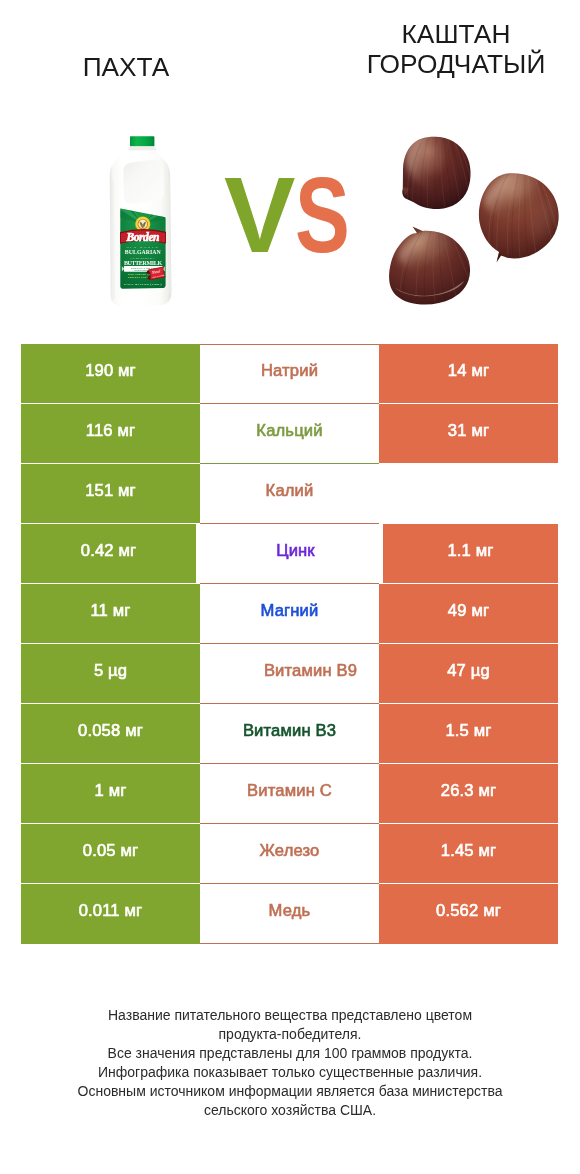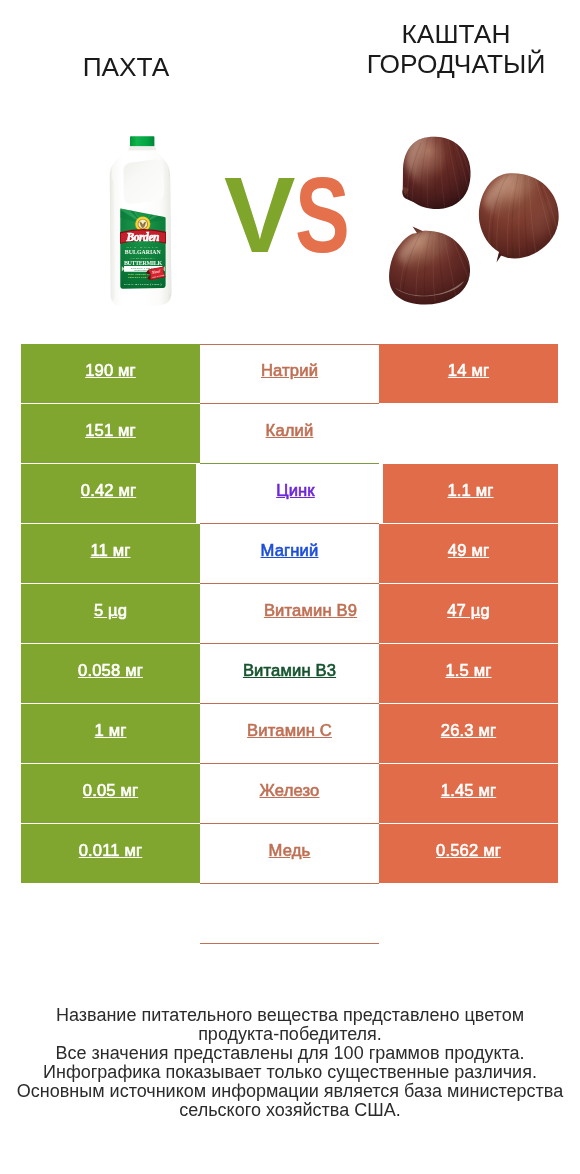--- a/index.html
+++ b/index.html
@@ -19,30 +19,30 @@
   .vs{position:absolute;left:0px;top:0px;width:580px;height:330px;
       font-size:104px;line-height:104px;font-weight:700;}
   .vs span{position:absolute;display:block;transform-origin:left top;}
   .vs .vv{left:224px;top:160px;transform:scaleX(1.03) scaleY(1.04);}
   .vs .ss{left:295px;top:160px;transform:scaleX(0.79) scaleY(1.04);}
 
   .tbl{position:absolute;left:21px;top:344px;width:537px;height:600px;}
   .row{display:flex;height:60px;}
   .cell{height:100%;display:flex;align-items:center;justify-content:center;
         font-size:16.6px;font-weight:400;letter-spacing:0.15px;line-height:1;
-        padding-bottom:5px;text-decoration:underline;-webkit-text-stroke:0.62px currentColor;}
+        padding-bottom:5px;-webkit-text-stroke:0.62px currentColor;}
   .c-mid{font-size:16.6px;font-weight:400;letter-spacing:0.15px;
          -webkit-text-stroke:0.62px currentColor;}
   .c-left{width:179px;background:#81a62f;color:#fff;}
   .c-mid{width:179px;background:#fff;border-radius:8px;}
   .c-right{width:179px;background:#e16c49;color:#fff;}
   .sep{position:absolute;height:1px;}
 
   .foot{position:absolute;left:0;top:1006px;width:580px;text-align:center;
-        color:#2b2b2b;font-size:18px;line-height:19.1px;}
+        color:#2b2b2b;font-size:14px;line-height:19.1px;}
 </style>
 </head>
 <body>
 
 <div class="page">
  <div class="hdr">
   <svg class="art" viewBox="0 0 580 330">
 
  <defs>
    <linearGradient id="jugG" x1="0" y1="0" x2="1" y2="0">
@@ -305,20 +305,25 @@
  <div class="tbl" id="tbl">
       <div class="row">
         <div class="cell c-left">190 мг</div>
         <div class="cell c-mid" style="color: rgb(191, 112, 85);">Натрий</div>
         <div class="cell c-right">14 мг</div>
       </div>
       <div class="sep" style="top: 0px; left: 179px; width: 179px; background: rgb(191, 112, 85);"></div>
       <div class="sep" style="top: 59px; left: 179px; width: 179px; background: rgb(191, 112, 85);"></div>
       <div class="sep" style="top: 59px; left: 0px; width: 179px; background: rgb(255, 255, 255);"></div>
       <div class="sep" style="top: 59px; left: 358px; width: 179px; background: rgb(255, 255, 255);"></div>
+      <div class="row">
+        <div class="cell c-left">116 мг</div>
+        <div class="cell c-mid" style="color: rgb(125, 155, 67);">Кальций</div>
+        <div class="cell c-right">31 мг</div>
+      </div>
       <div class="sep" style="top: 119px; left: 179px; width: 179px; background: rgb(125, 155, 67);"></div>
       <div class="sep" style="top: 119px; left: 0px; width: 179px; background: rgb(255, 255, 255);"></div>
       <div class="sep" style="top: 119px; left: 358px; width: 179px; background: rgb(255, 255, 255);"></div>
       <div class="row">
         <div class="cell c-left">151 мг</div>
         <div class="cell c-mid" style="color: rgb(191, 112, 85);">Калий</div>
       </div>
       <div class="sep" style="top: 179px; left: 179px; width: 179px; background: rgb(191, 112, 85);"></div>
       <div class="sep" style="top: 179px; left: 0px; width: 179px; background: rgb(255, 255, 255);"></div>
       <div class="sep" style="top: 179px; left: 358px; width: 179px; background: rgb(255, 255, 255);"></div>

